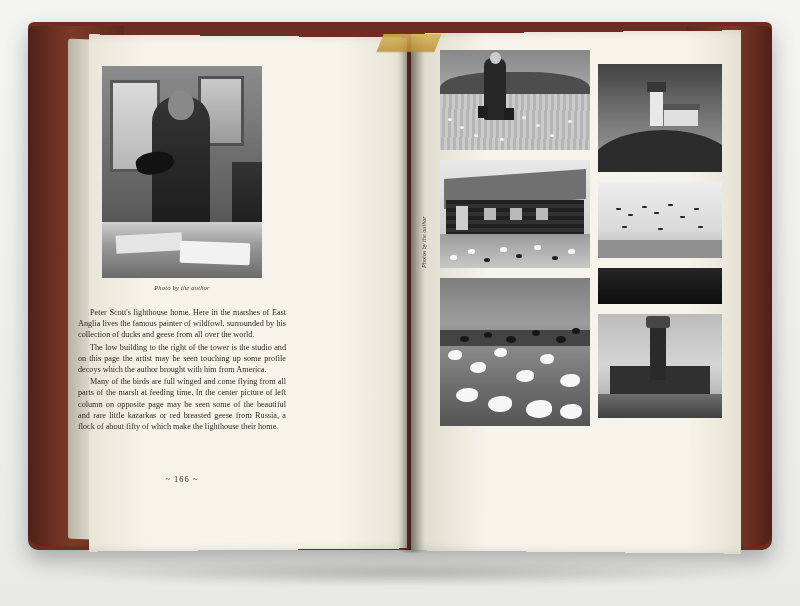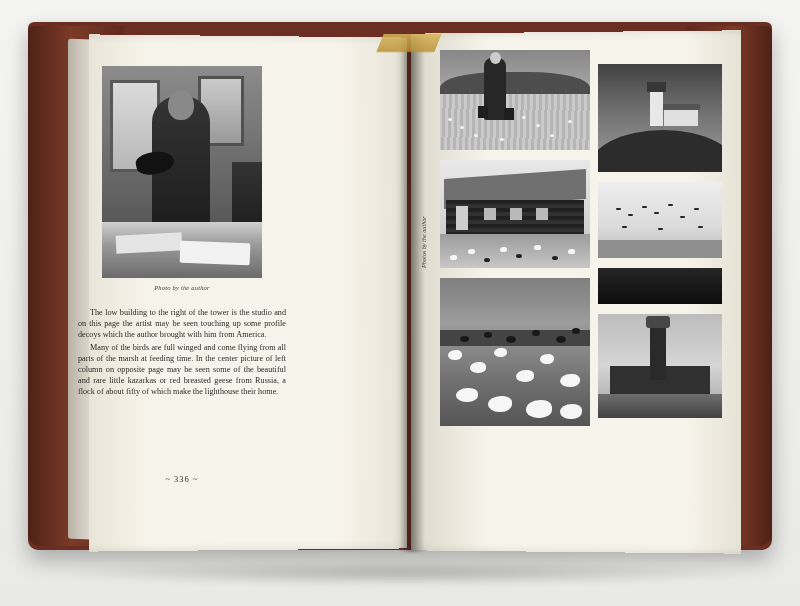--- a/index.html
+++ b/index.html
@@ -338,25 +338,26 @@
         <div class="pp-head"></div>
         <div class="pp-bird"></div>
         <div class="pp-table"></div>
         <div class="pp-paper"></div>
         <div class="pp-paper2"></div>
       </div>
 
       <div class="photo-credit">Photo by the author</div>
 
       <div class="body-text">
+        <p class="first">Peter Scott's lighthouse home. Here in the marshes of East Anglia lives the famous painter of wildfowl, surrounded by his collection of ducks and geese from all over the world.</p>
         <p>The low building to the right of the tower is the studio and on this page the artist may be seen touching up some profile decoys which the author brought with him from America.</p>
         <p>Many of the birds are full winged and come flying from all parts of the marsh at feeding time. In the center picture of left column on opposite page may be seen some of the beautiful and rare little kazarkas or red breasted geese from Russia, a flock of about fifty of which make the lighthouse their home.</p>
       </div>
 
-      <div class="folio">~ 336 ~</div>
+      <div class="folio">~ 166 ~</div>
     </div>
 
     <div class="rp-inner">
 
       <div class="rot-credit">Photos by the author</div>
 
       <div class="col-a">
 
         <div class="ph ph1">
           <div class="sky"></div>

